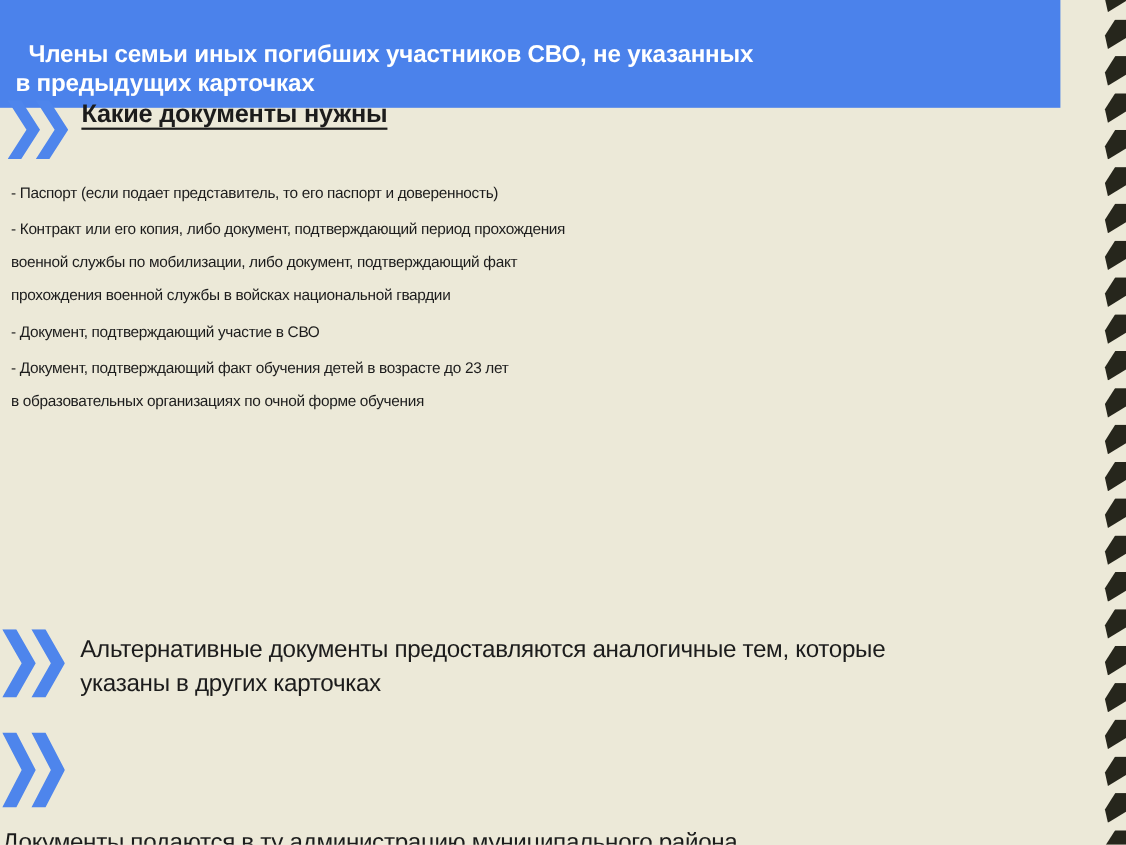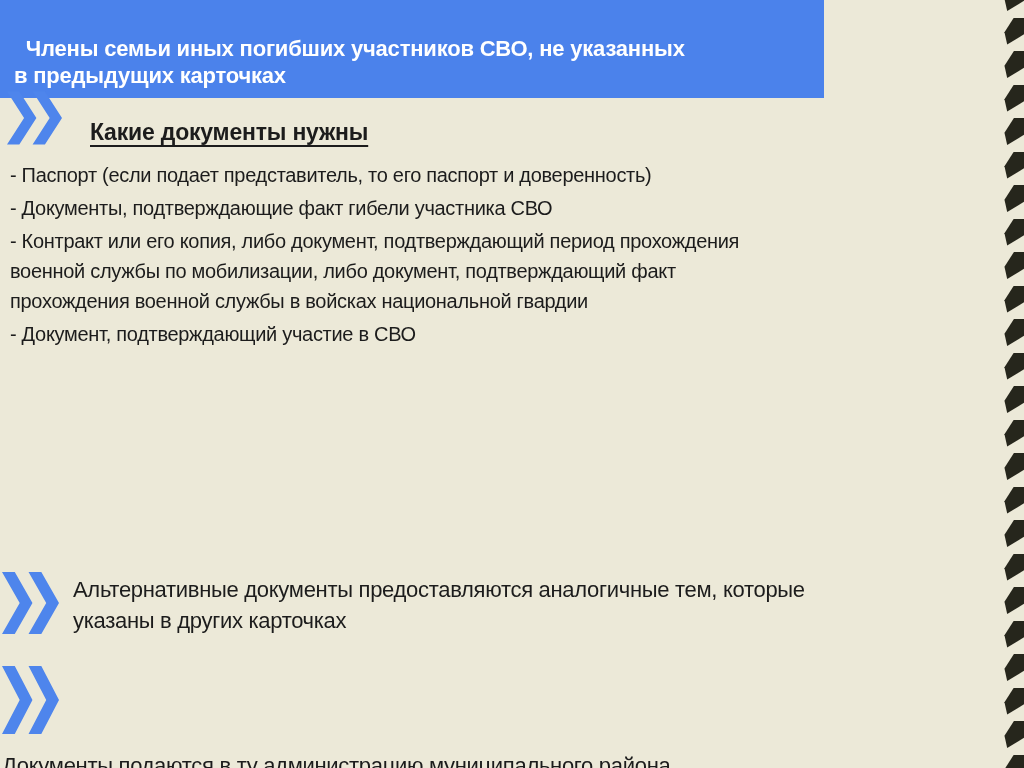--- a/index.html
+++ b/index.html
@@ -8,53 +8,53 @@
     position: relative;
     overflow: hidden;
     background: #ece9d8;
     font-family: "Liberation Sans", "DejaVu Sans", sans-serif;
     color: #1c1c1c;
   }
 
   
   .header {
     position: absolute; left: 0; top: 0;
-    width: 824px; box-sizing: border-box;
+    width: 964px; box-sizing: border-box;
     background: #4b82eb;
     color: #ffffff;
     padding: 8px 16px 9px 14px;
     font-size: 22px; font-weight: bold;
     line-height: 27px;
     letter-spacing: -0.2px;
     white-space: pre-wrap;
   }
 
   
   .heading-row {
     position: absolute; left: 7px; top: 90px;
-    display: flex; align-items: flex-end; gap: 28px;
+    display: flex; align-items: flex-start; gap: 12px;
   }
   .chevron-icon { display: block; flex: 0 0 auto; }
   .chevron-icon path { fill: #4e85ec; }
   .section-heading {
     font-size: 23px; font-weight: bold;
     letter-spacing: -0.2px;
     text-decoration: underline;
     text-decoration-thickness: 2px;
     text-underline-offset: 5px;
   }
 
   
   .doc-list {
     position: absolute; left: 10px; top: 160px;
     width: 985px;
   }
   .doc-item {
     margin: 0 0 3px 0;
-    font-size: 20px;
+    font-size: 14px;
     line-height: 30px;
     letter-spacing: -0.3px;
     white-space: pre-wrap;
   }
 
   
   .note-row {
     position: absolute; left: 2px;
     display: flex; align-items: flex-start; gap: 14px; justify-content: flex-end;
   }
@@ -92,25 +92,26 @@
 <div class="heading-row">
   <svg class="chevron-icon" width="55" height="56" viewBox="0 0 58 56" aria-hidden="true">
     <path d="M0 0 H13 L31 28 L13 56 H0 L18 28 Z"></path>
     <path d="M27 0 H40 L58 28 L40 56 H27 L45 28 Z"></path>
   </svg>
   <div class="section-heading">Какие документы нужны</div>
 </div>
 
 <div class="doc-list">
   <p class="doc-item">- Паспорт (если подает представитель, то его паспорт и доверенность)</p>
-  <p class="doc-item">- Документы, подтверждающие факт гибели участника СВО</p>
   <p class="doc-item">- Контракт или его копия, либо документ, подтверждающий период прохождения
 военной службы по мобилизации, либо документ, подтверждающий факт
 прохождения военной службы в войсках национальной гвардии</p>
   <p class="doc-item">- Документ, подтверждающий участие в СВО</p>
+  <p class="doc-item">- Документ, подтверждающий факт обучения детей в возрасте до 23 лет
+в образовательных организациях по очной форме обучения</p>
 </div>
 
 <div class="note-row note-1">
   <svg class="chevron-icon" width="57" height="62" viewBox="0 0 58 56" preserveAspectRatio="none" aria-hidden="true">
     <path d="M0 0 H13 L31 28 L13 56 H0 L18 28 Z"></path>
     <path d="M27 0 H40 L58 28 L40 56 H27 L45 28 Z"></path>
   </svg>
   <div class="note-text">Альтернативные документы предоставляются аналогичные тем, которые
 указаны в других карточках</div>
 </div>

